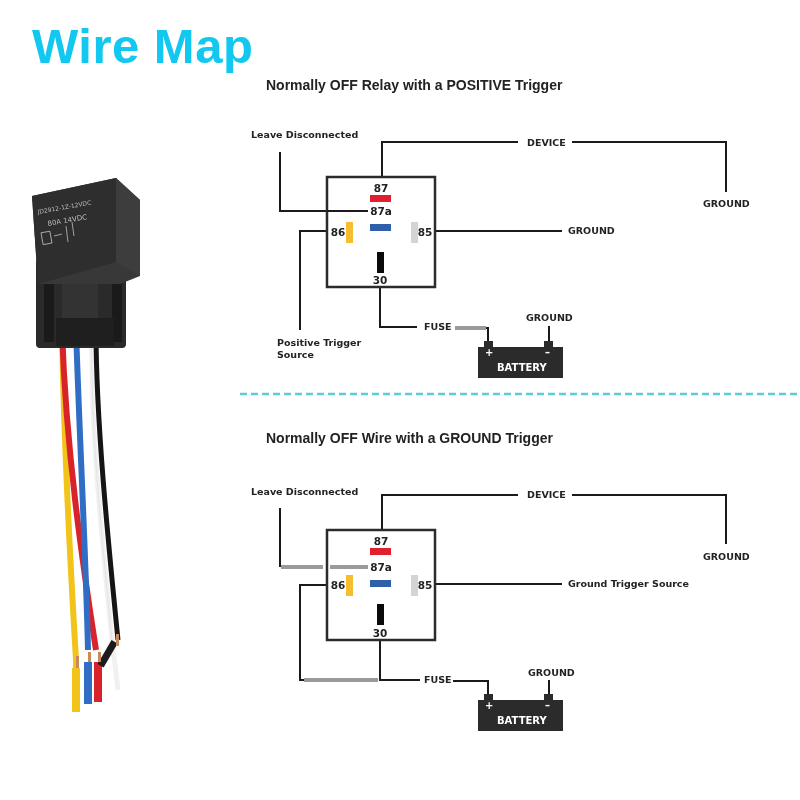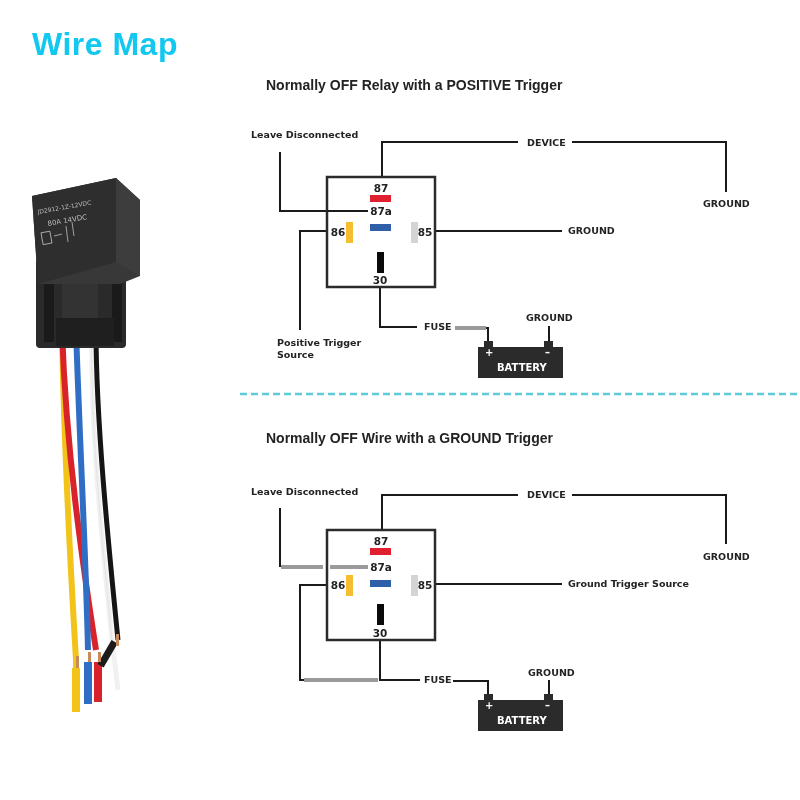--- a/index.html
+++ b/index.html
@@ -1,17 +1,17 @@
 <!DOCTYPE html>
 <html><head>
   <meta charset="utf-8">
   <style>
     html, body { margin: 0; padding: 0; background: #ffffff; }
     body { width: 800px; height: 800px; position: relative; overflow: hidden; font-family: "Liberation Sans", sans-serif; }
-    .title { position: absolute; left: 32px; top: 26px; font-family: "Liberation Sans", sans-serif; font-weight: bold; font-size: 32px; color: #12c8f0; letter-spacing: 0.5px; }
+    .title { position: absolute; left: 32px; top: 18px; font-family: "Liberation Sans", sans-serif; font-weight: bold; font-size: 49px; color: #12c8f0; letter-spacing: 0.5px; }
     .diag-title { position: absolute; left: 266px; font-family: "Liberation Sans", sans-serif; font-weight: bold; font-size: 14px; color: #222222; white-space: nowrap; }
     svg { position: absolute; left: 0; top: 0; }
     .lbl { font-family: "DejaVu Sans", sans-serif; font-weight: bold; font-size: 9.5px; fill: #222; }
     .pin { font-family: "DejaVu Sans", sans-serif; font-weight: bold; font-size: 10.5px; fill: #222; }
     .bat { font-family: "DejaVu Sans", sans-serif; font-weight: bold; font-size: 10px; fill: #ffffff; }
     .wire { stroke: #1a1a1a; stroke-width: 2; fill: none; }
     .gwire { stroke: #9a9a9a; stroke-width: 4; fill: none; }
   </style>
 </head>
 <body>

